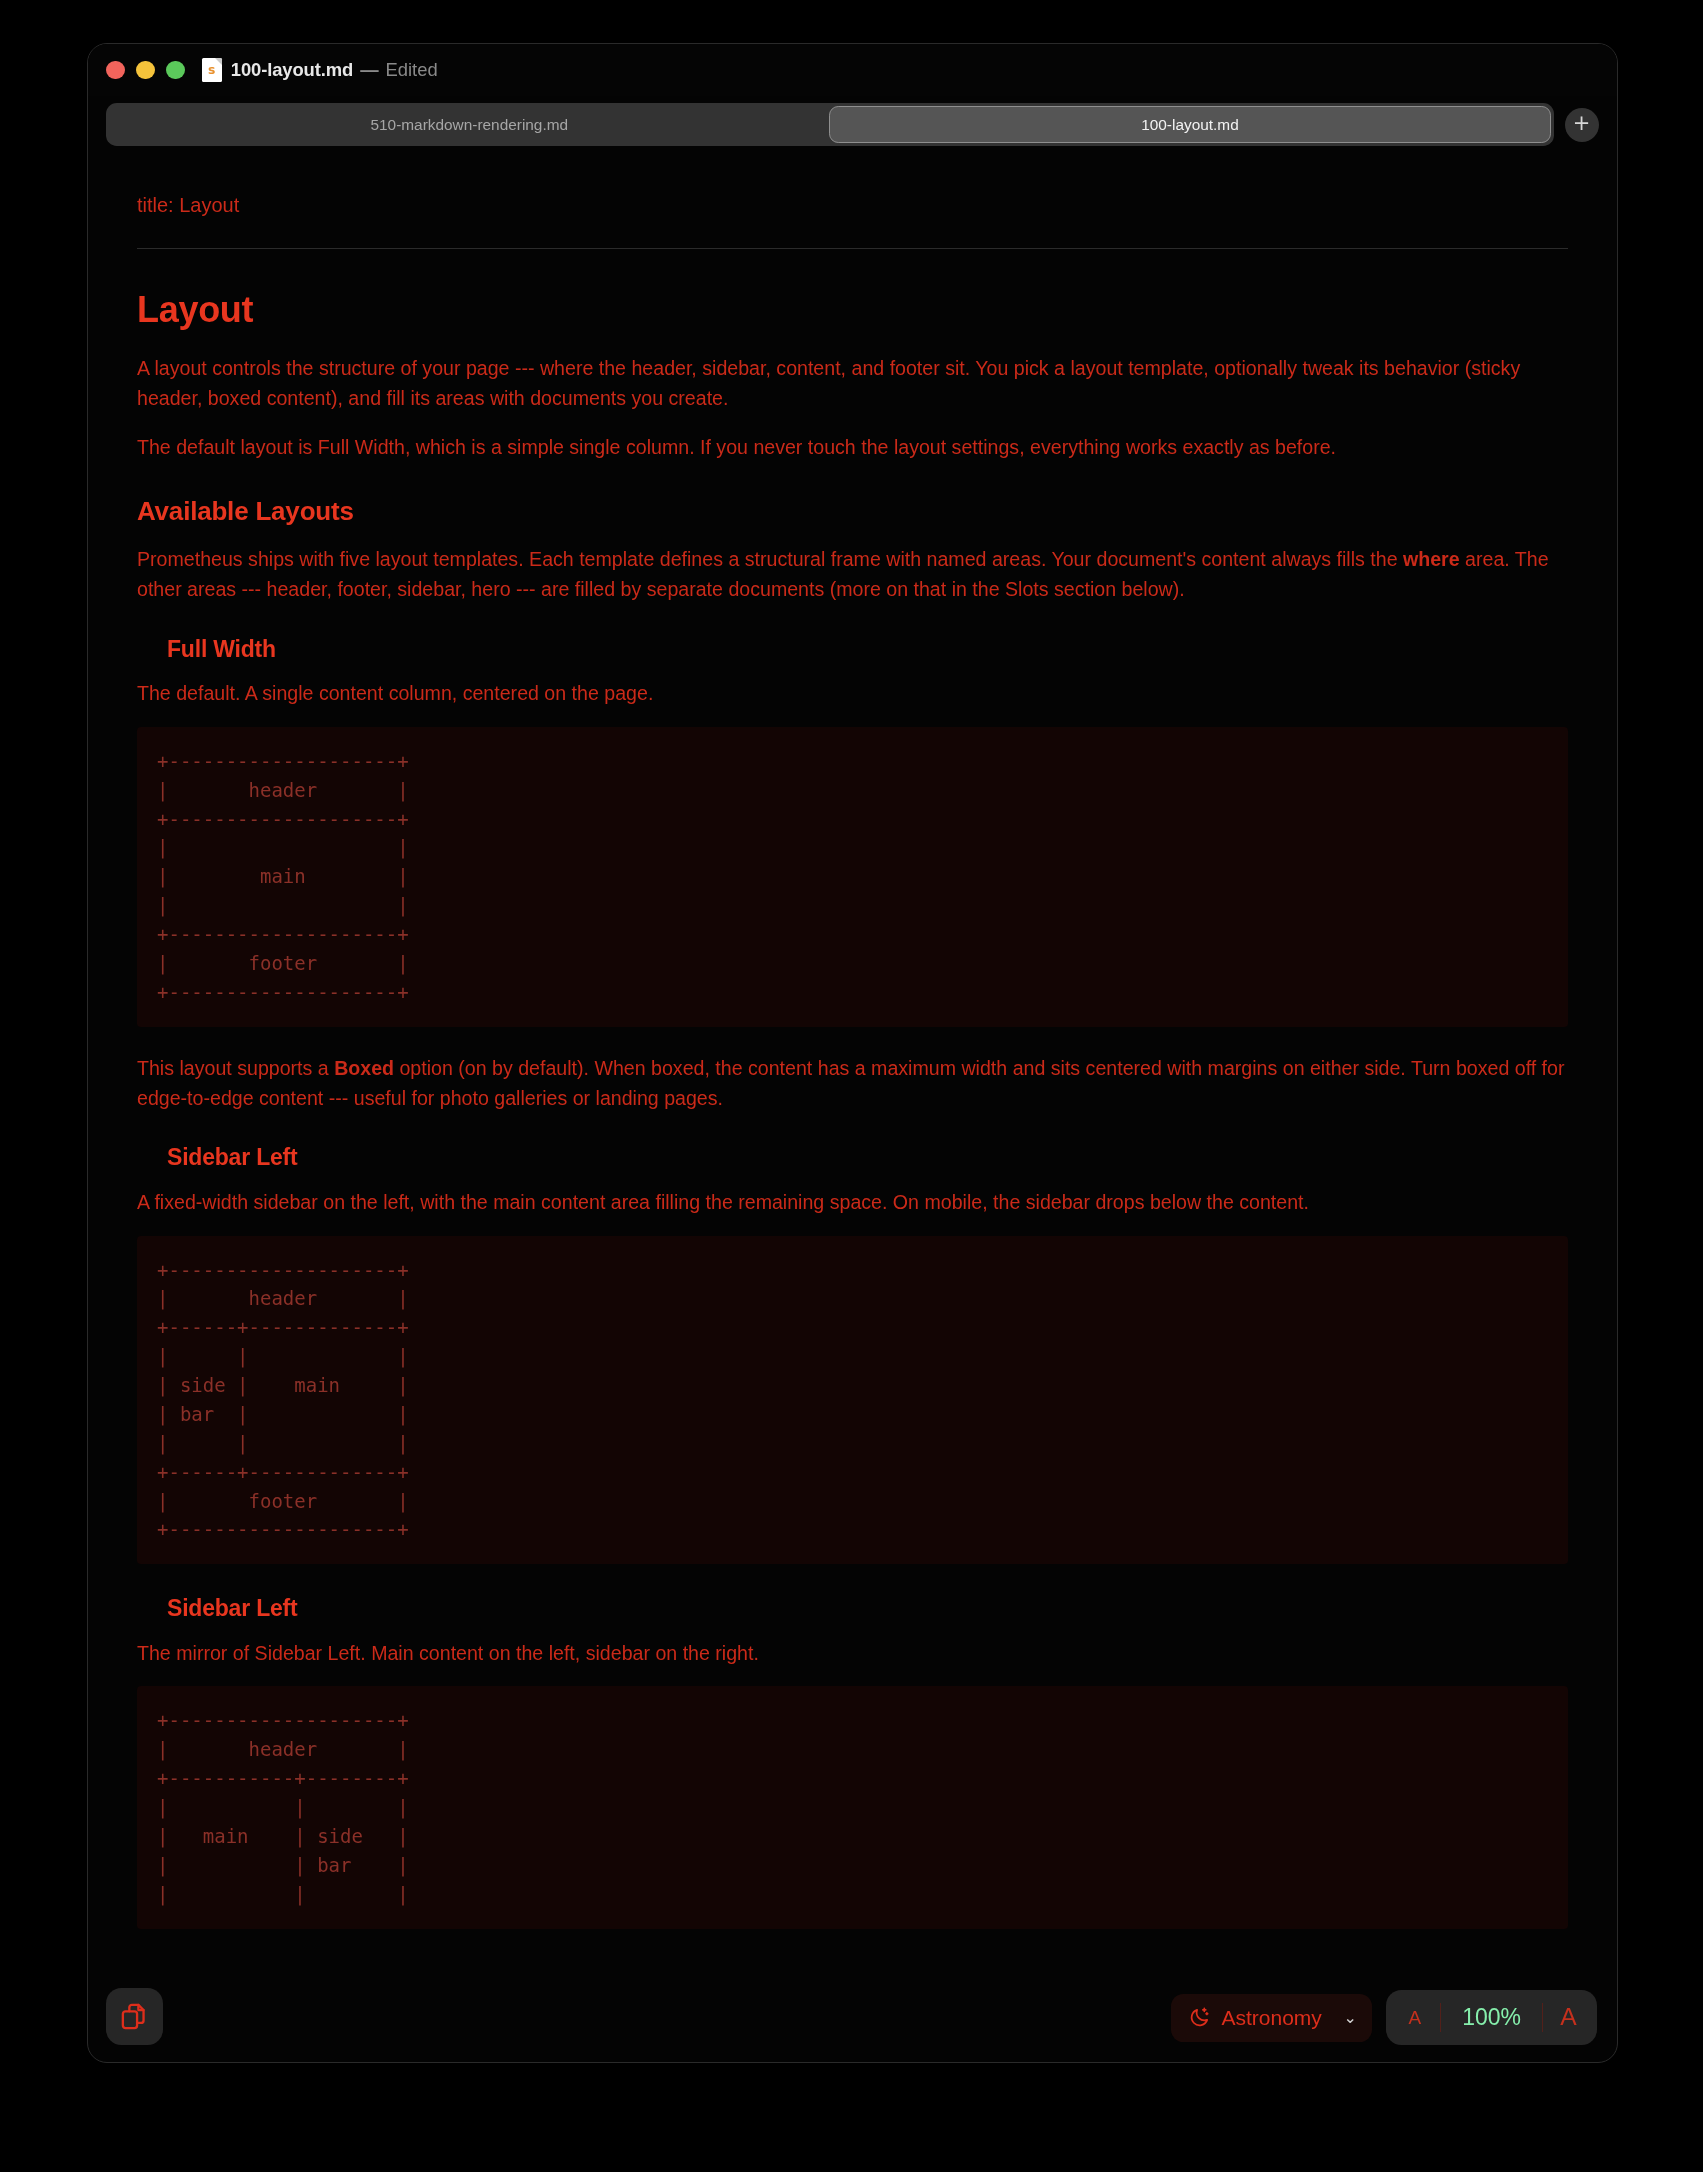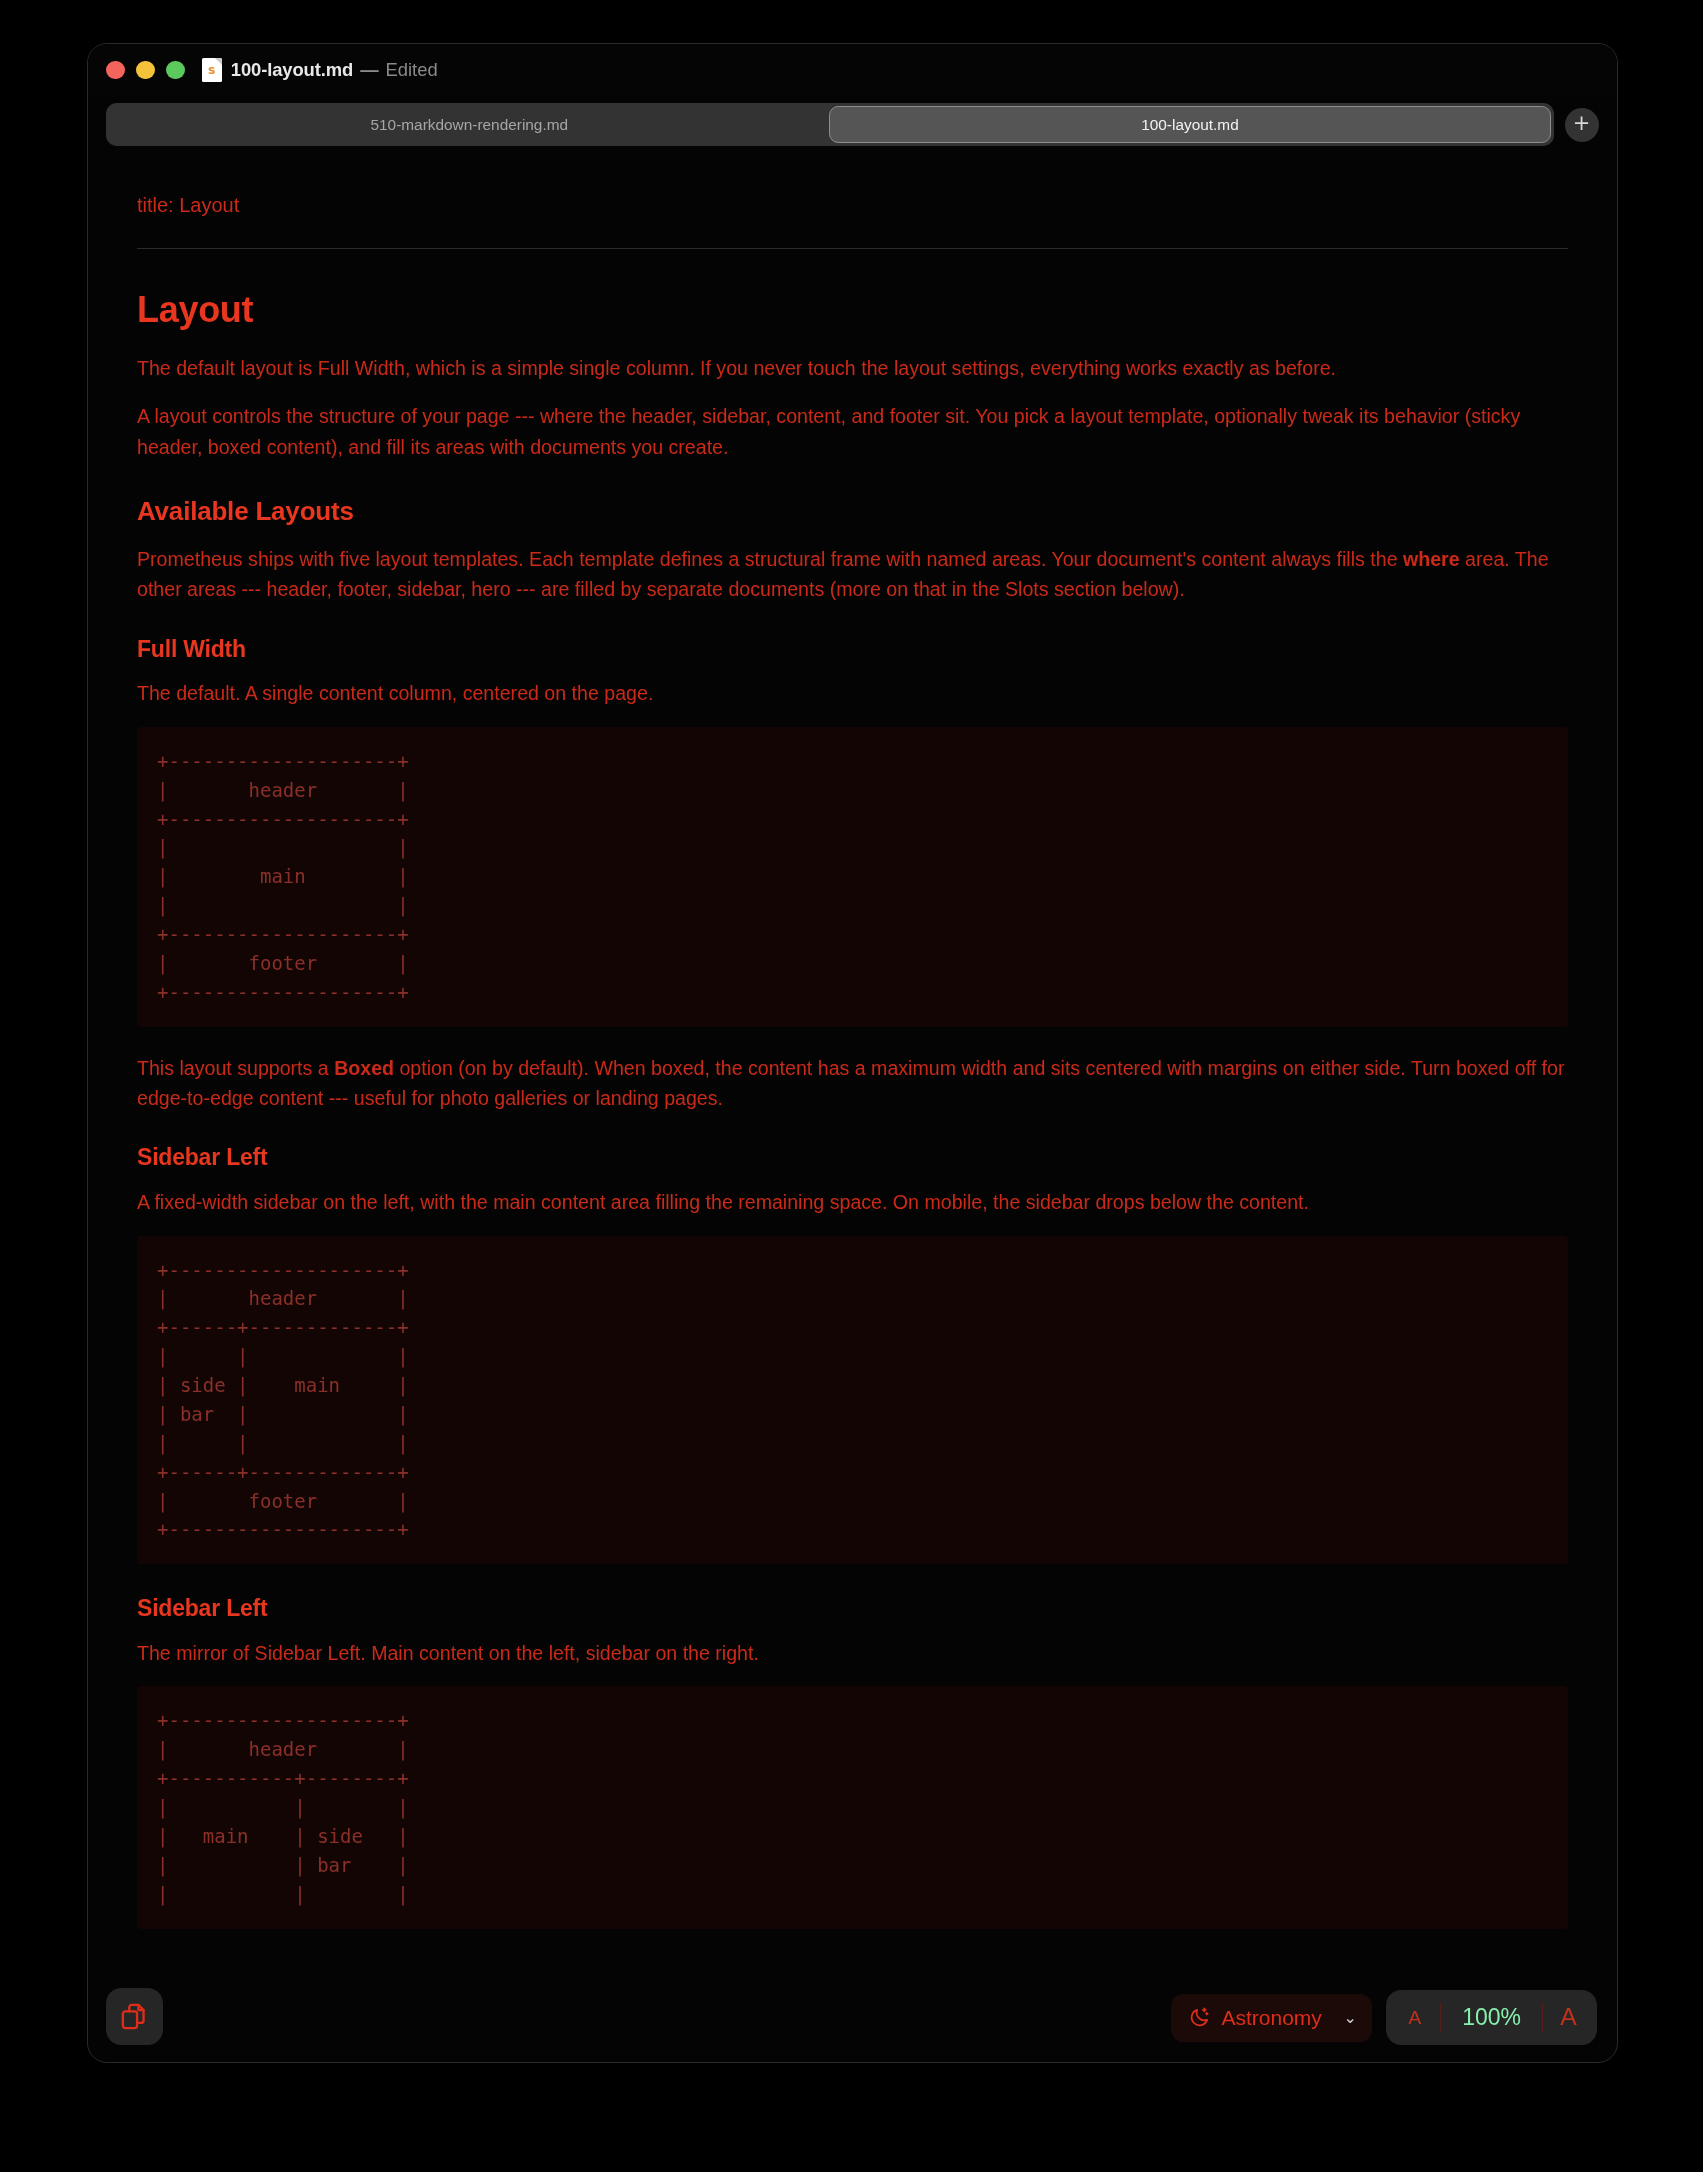--- a/index.html
+++ b/index.html
@@ -181,20 +181,21 @@
     margin-top: 34px;
     margin-bottom: 17px;
   }
   h3.h {
     color: #E8361F;
     font-size: 23px;
     font-weight: bold;
     letter-spacing: -0.2px;
     margin-top: 31px;
     margin-bottom: 15.4px;
+    margin-left: 30px;
   }
 
   p.body {
     color: #CB2A19;
     font-size: 19.6px;
     line-height: 1.55;
     margin-bottom: 18.4px;
     max-width: 1483px;
   }
   p.body b { font-weight: bold; color: #CB2A19; }
@@ -307,22 +308,22 @@
     <div class="newtab">+</div>
   </div>
 
   <div class="content">
     <div class="doc">
 
       <div class="frontmatter">title: Layout</div>
 
       <h1 class="h">Layout</h1>
 
+      <p class="body">A layout controls the structure of your page --- where the header, sidebar, content, and footer sit. You pick a layout template, optionally tweak its behavior (sticky header, boxed content), and fill its areas with documents you create.</p>
       <p class="body">The default layout is Full Width, which is a simple single column. If you never touch the layout settings, everything works exactly as before.</p>
-      <p class="body">A layout controls the structure of your page --- where the header, sidebar, content, and footer sit. You pick a layout template, optionally tweak its behavior (sticky header, boxed content), and fill its areas with documents you create.</p>
 
       <h2 class="h">Available Layouts</h2>
 
       <p class="body"><span>Prometheus ships with five layout templates. Each template defines a structural frame with named areas. Your document's content always fills the </span><b>where</b><span> area. The other areas --- header, footer, sidebar, hero --- are filled by separate documents (more on that in the Slots section below).</span></p>
 
       <h3 class="h">Full Width</h3>
       <p class="body">The default. A single content column, centered on the page.</p>
       <pre class="code">+--------------------+
 |       header       |
 +--------------------+

